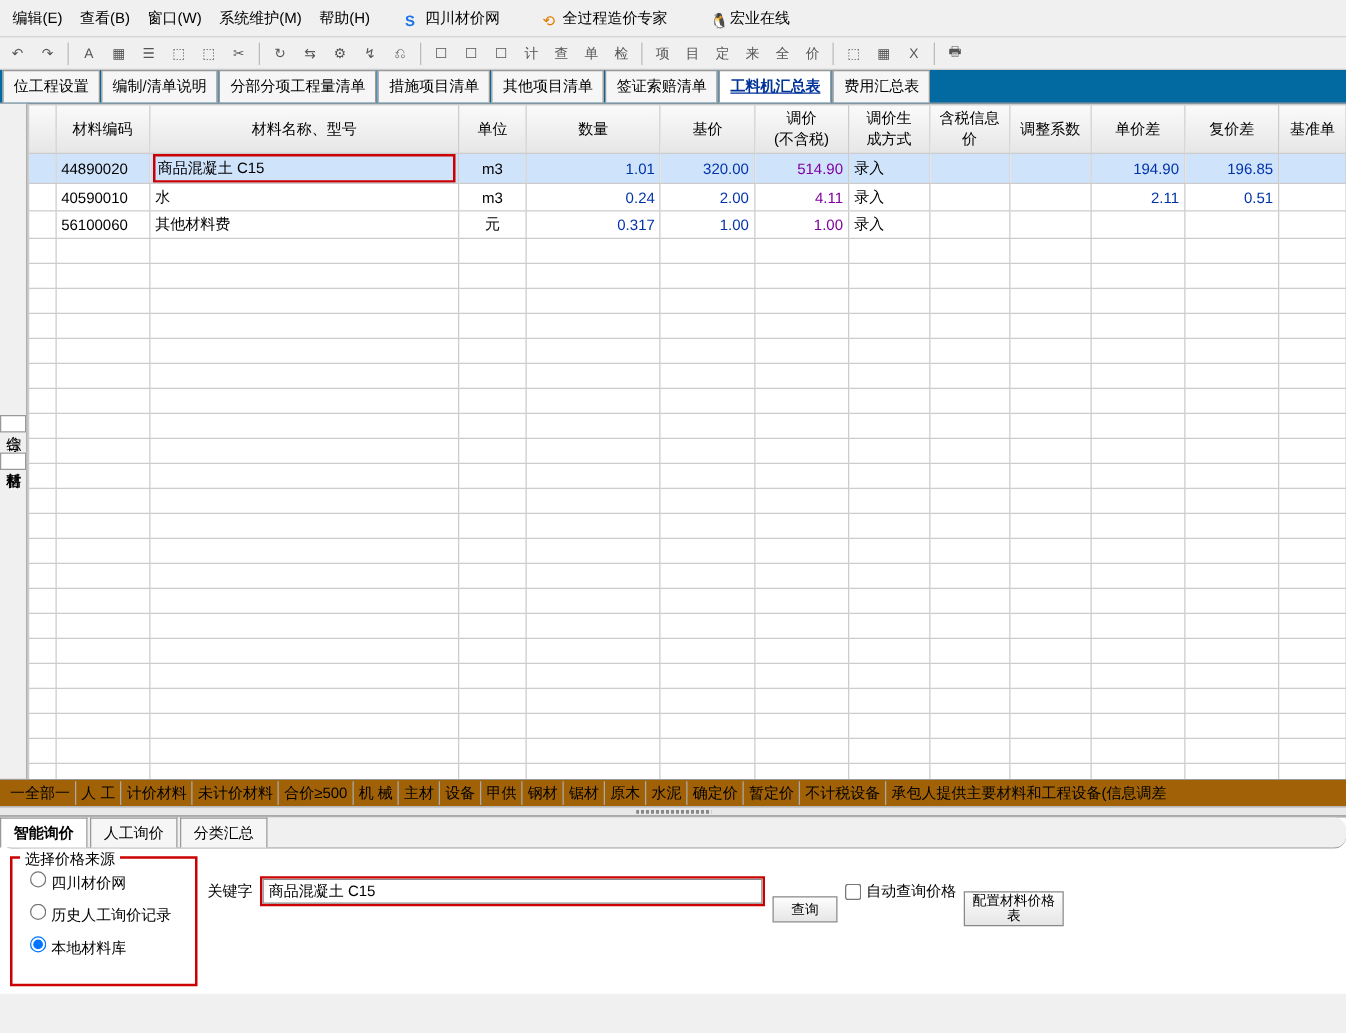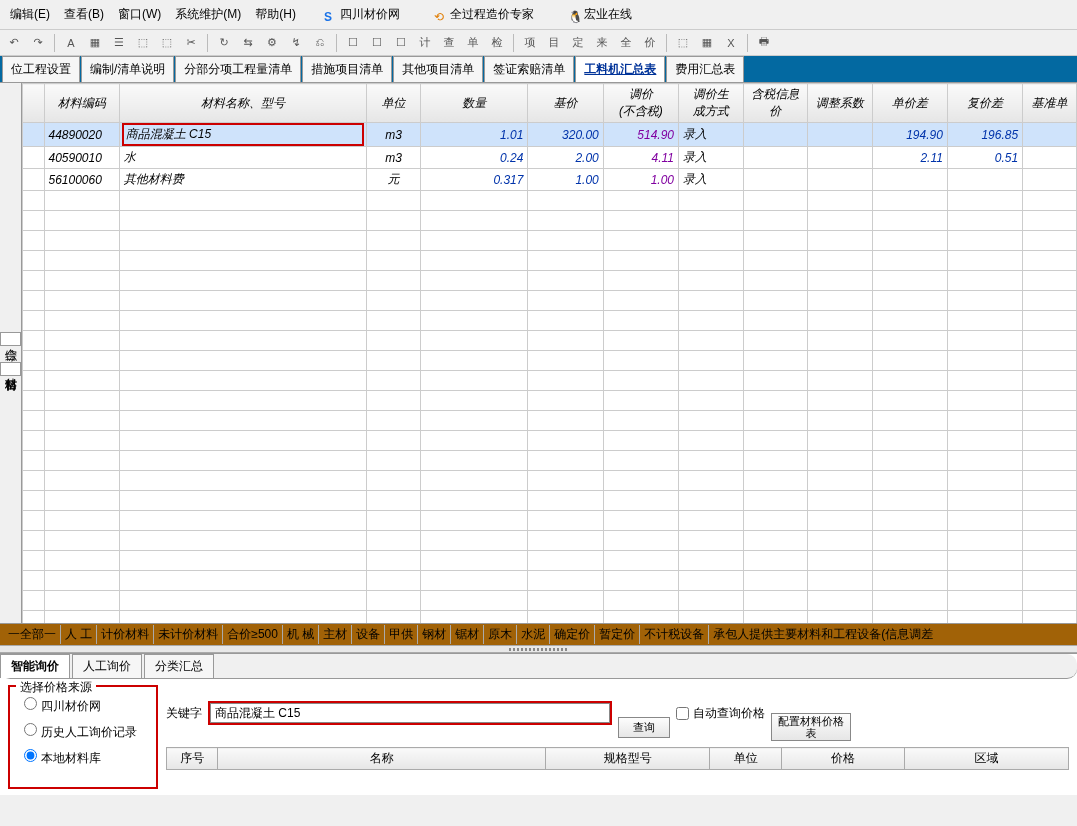--- a/index.html
+++ b/index.html
@@ -11,21 +11,21 @@
 .toolbar { background: #f0f0f0; padding: 2px 4px; display: flex; align-items: center; gap: 4px; border-bottom: 1px solid #ccc; height: 26px; }
 .toolbar .tbi { width: 20px; height: 20px; border: 1px solid transparent; display: inline-flex; align-items: center; justify-content: center; font-size: 11px; color: #555; }
 .toolbar .sep { width: 1px; height: 18px; background: #bbb; margin: 0 2px; }
 .tabs { background: #0369a1; border-bottom: 1px solid #999; display: flex; padding-left: 2px; }
 .tab { padding: 4px 8px; border: 1px solid #999; border-bottom: none; margin-right: 1px; background: #f6f6f6; font-size: 12px; }
 .tab.active { background: #fff; font-weight: bold; text-decoration: underline; color: #003399; }
 .main { display: flex; height: 540px; }
 .vtab { width: 22px; background: #f0f0f0; border-right: 1px solid #999; writing-mode: vertical-rl; text-orientation: upright; text-align: center; padding-top: 4px; }
 .vtab .vt { border: 1px solid #999; padding: 6px 1px; background: #fff; font-size: 12px; margin-bottom: 2px; display: inline-block; }
 .grid-wrap { flex: 1; overflow: auto; background: #fff; }
-table.grid { border-collapse: collapse; width: 100%; table-layout: fixed; font-style: italic; }
+table.grid { border-collapse: collapse; width: 100%; table-layout: fixed; }
 table.grid th, table.grid td { border: 1px solid #ccc; padding: 2px 4px; height: 20px; font-size: 12px; overflow: hidden; white-space: nowrap; }
 table.grid th { background: linear-gradient(#fafafa,#e6e6e6); font-weight: normal; text-align: center; height: 38px; }
 table.grid td.num { text-align: right; color: #0033aa; }
 table.grid td.purple { text-align: right; color: #8000a0; }
 table.grid td.center { text-align: center; }
 .grid .row-sel td { background: #cfe3fb; }
 .row-sel .hl { border: 2px solid #c00; display: block; padding: 1px 2px; margin: -2px; }
 .bottom-tabs { background: #a16207; border-top: 1px solid #999; padding: 2px 4px; display: flex; gap: 0; align-items: center; height: 22px; overflow: hidden; }
 .bottom-tabs .bt { font-size: 12px; padding: 1px 4px; border-left: 1px solid #aaa; white-space: nowrap; }
 .bottom-tabs .bt:first-child { border-left: none; }
@@ -592,35 +592,15 @@
           <input class="kw-input" value="商品混凝土 C15" style="">
         </span>
         <button class="btn">查询</button>
         <label class="chk">
             <input type="checkbox" style=""> 
             <span>自动查询价格</span>
           </label>
         <button class="btn" style="white-space:pre-line;line-height:1.1;padding:1px 6px">配置材料价格
 表</button>
       </div>
-      <table class="results">
-        <colgroup id="rcg">
-            <col style="width: 50px;">
-            <col style="width: 320px;">
-            <col style="width: 160px;">
-            <col style="width: 70px;">
-            <col style="width: 120px;">
-            <col style="width: 160px;">
-          </colgroup>
-        <thead>
-            <tr id="rh">
-              <th>序号</th>
-              <th>名称</th>
-              <th>规格型号</th>
-              <th>单位</th>
-              <th>价格</th>
-              <th>区域</th>
-            </tr>
-          </thead>
-      </table>
     </div>
   </div>
 </div>
 
 </body></html>

